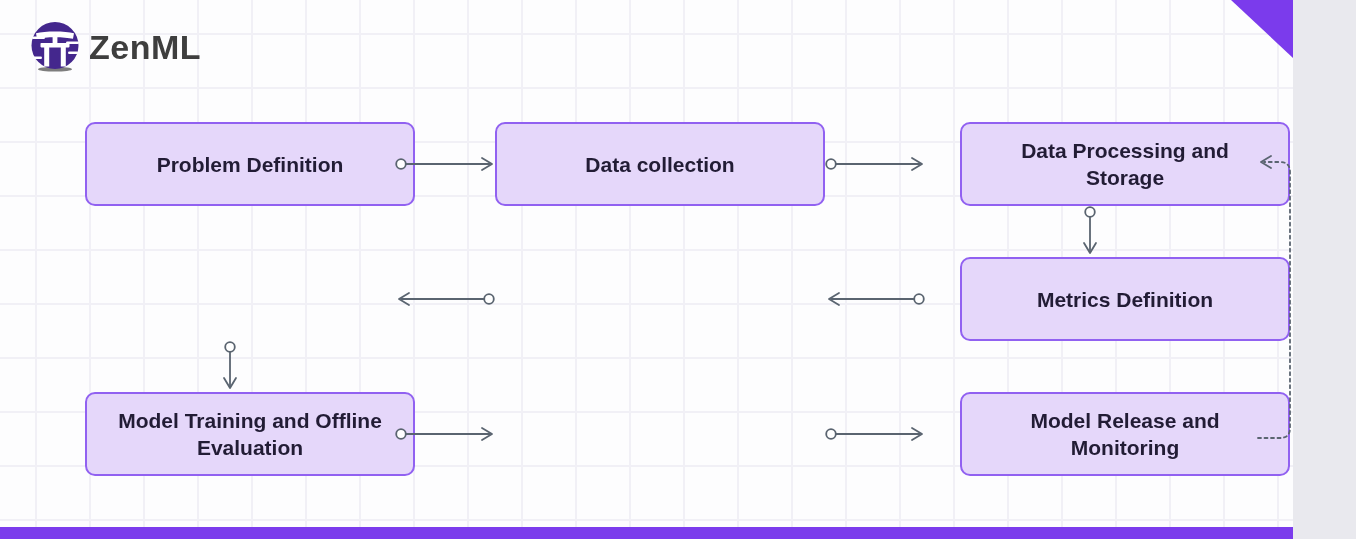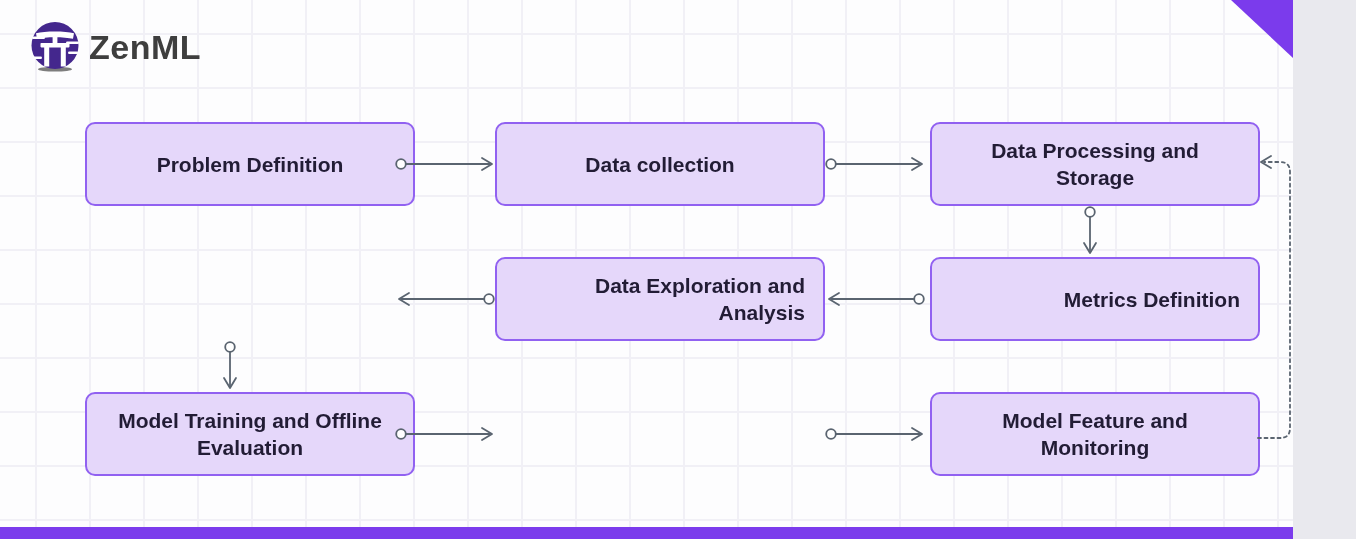--- a/index.html
+++ b/index.html
@@ -60,21 +60,21 @@
     font-size: 21px;
     font-weight: 600;
     line-height: 27px;
     color: #221c35;
   }
   .r1 { top: 122px; }
   .r2 { top: 257px; }
   .r3 { top: 392px; }
   .c1 { left: 65px; margin-left: 20px; }
   .c2 { left: 495px; text-align: right; }
-  .c3 { left: 930px; justify-content: flex-end; }
+  .c3 { left: 960px; }
   .connector-layer {
     position: absolute;
     left: 0; top: 0;
     width: 1356px; height: 539px;
     pointer-events: none;
   }
 </style>
 </head>
 <body>
 
@@ -104,31 +104,28 @@
 
   <div class="node r1 c1">
     <span>Problem Definition</span>
   </div>
   <div class="node r1 c2">
     <span>Data collection</span>
   </div>
   <div class="node r1 c3">
     <span>Data Processing and Storage</span>
   </div>
-  <div class="node r2 c2">
-    <span>Data Exploration and Analysis</span>
-  </div>
   <div class="node r2 c3">
     <span>Metrics Definition</span>
   </div>
   <div class="node r3 c1">
     <span>Model Training and Offline Evaluation</span>
   </div>
   <div class="node r3 c3">
-    <span>Model Feature and Monitoring</span>
+    <span>Model Release and Monitoring</span>
   </div>
 
   <svg class="connector-layer" viewBox="0 0 1356 539" fill="none" stroke="#5a6470" stroke-width="1.8" stroke-linecap="round" stroke-linejoin="round">
 
     <g>
       <line x1="406" y1="164" x2="490" y2="164"></line>
       <polyline points="482,158 492,164 482,170"></polyline>
       <circle cx="401" cy="164" r="4.8" fill="#ffffff"></circle>
     </g>
 

